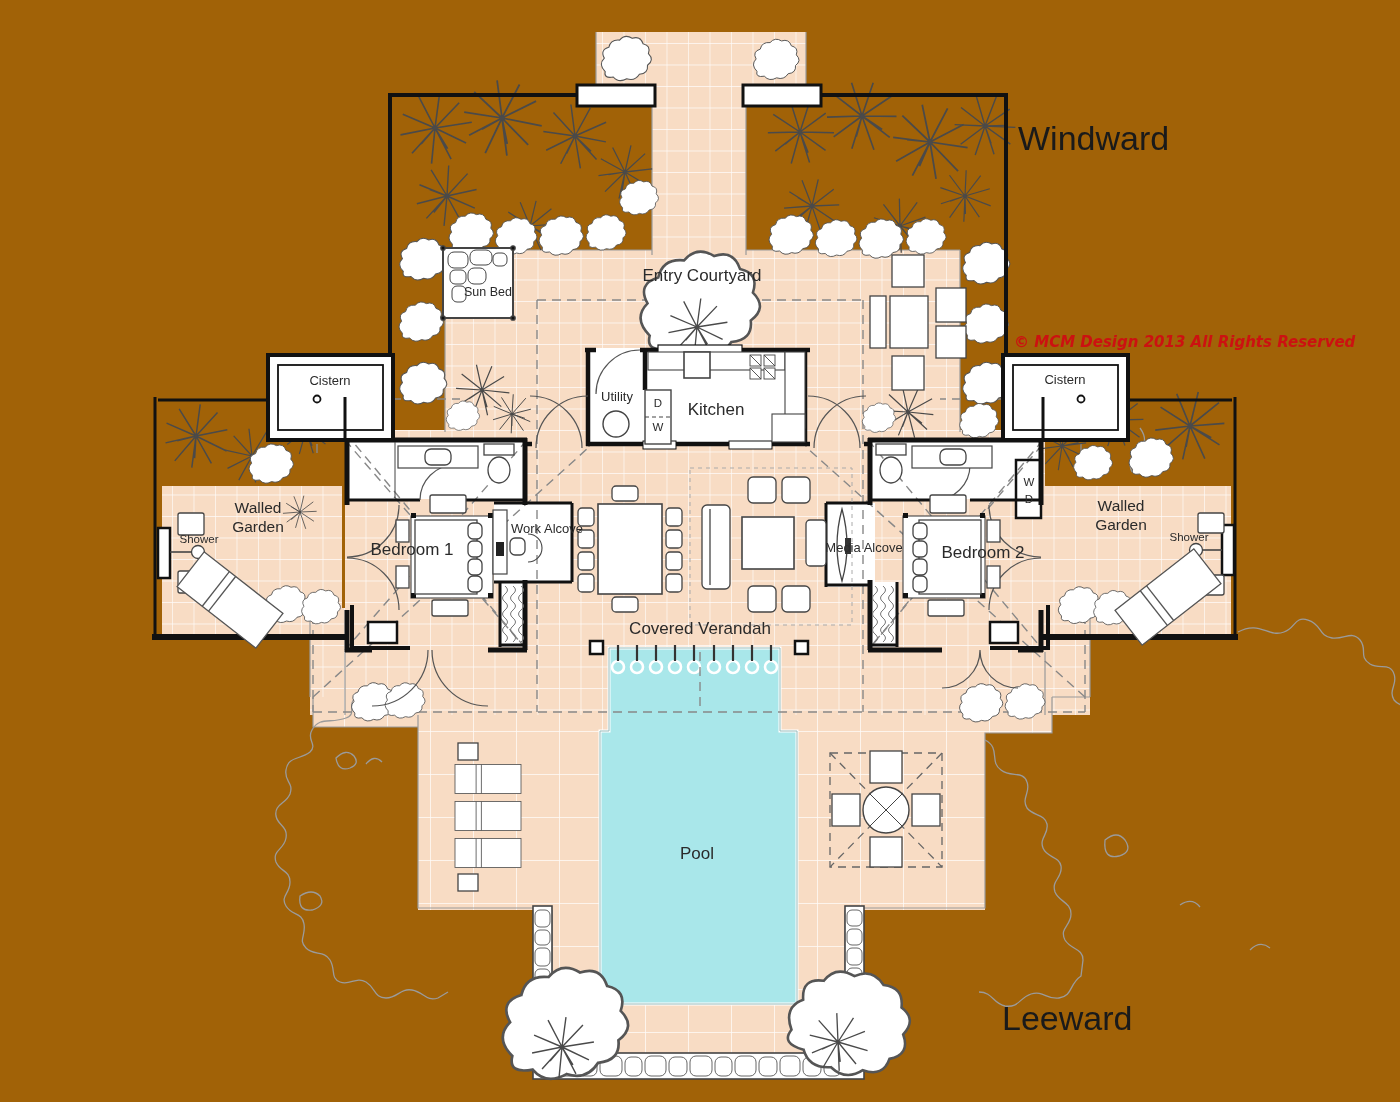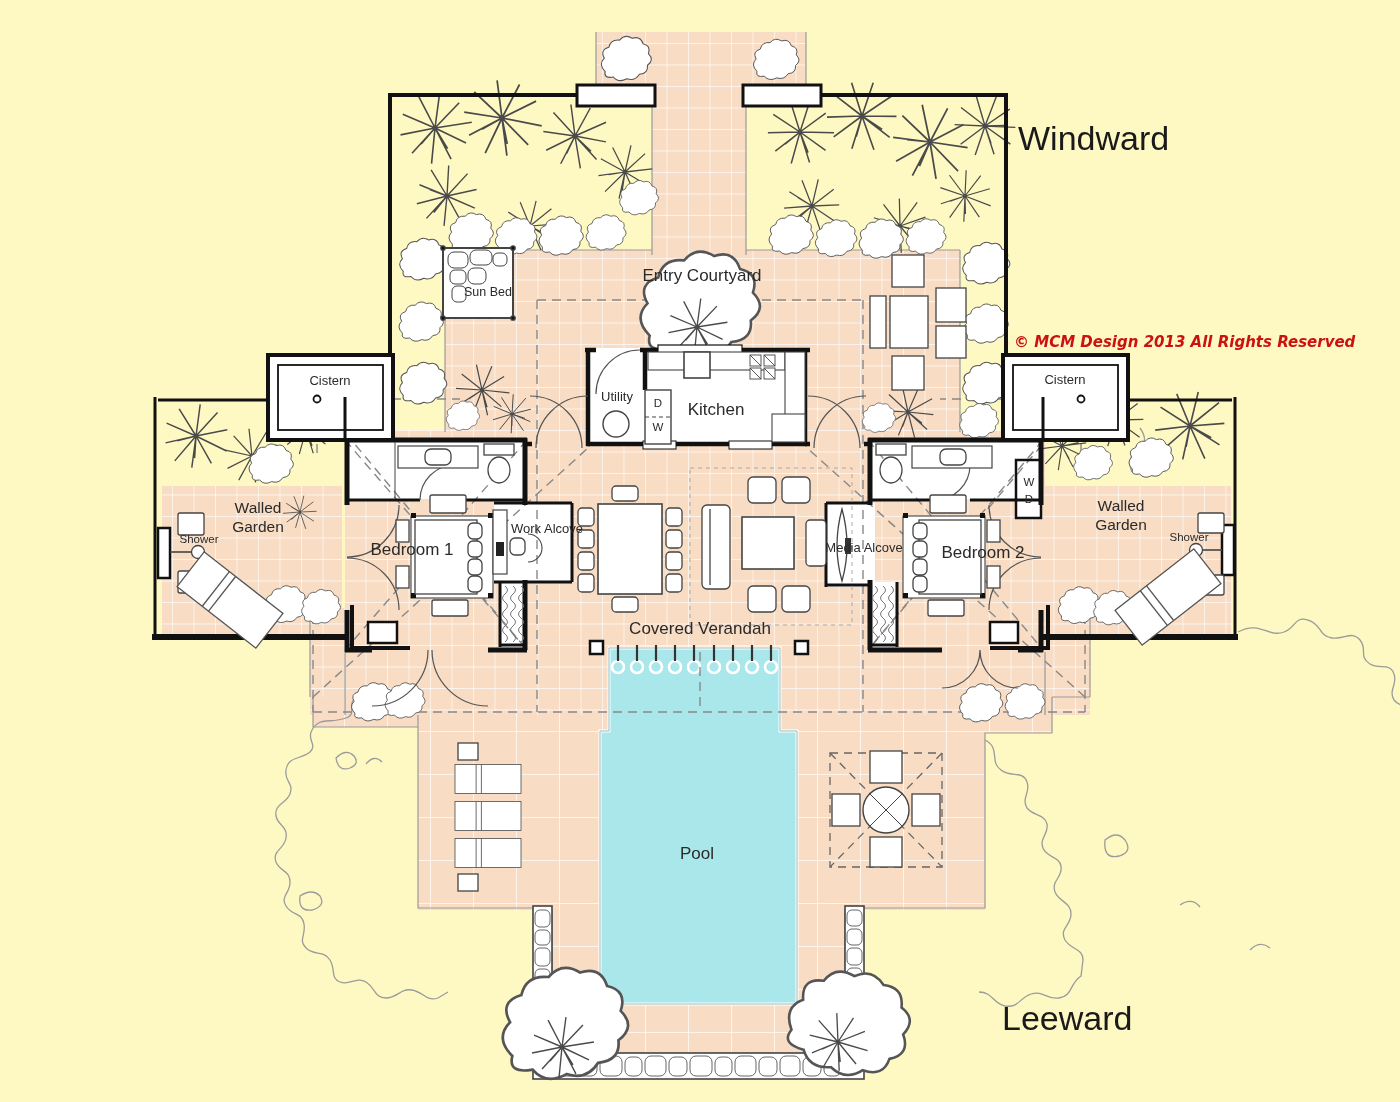--- a/index.html
+++ b/index.html
@@ -1,16 +1,16 @@
 <!DOCTYPE html>
 <html><head>
 <meta charset="utf-8">
 <style>
   html,body{margin:0;padding:0;background:#fff;}
-  .stage{position:relative;width:1400px;height:1102px;background:#fef9c3;overflow:hidden;}
+  .stage{position:relative;width:1400px;height:1102px;background:#a16207;overflow:hidden;}
   svg{position:absolute;left:0;top:0;}
   text{user-select:none;}
   .lbl{font-family:"Liberation Sans","DejaVu Sans",sans-serif;fill:#2a2a2a;}
   .big{font-size:34px;fill:#1a1a1a;}
   .r17{font-size:17px;}
   .r15{font-size:15.5px;}
   .r13{font-size:13px;}
   .r12{font-size:12.5px;}
   .r11{font-size:11.5px;}
   .cw{font-size:15px;font-weight:bold;font-style:italic;fill:#cc1111;font-family:"DejaVu Sans",sans-serif;}

